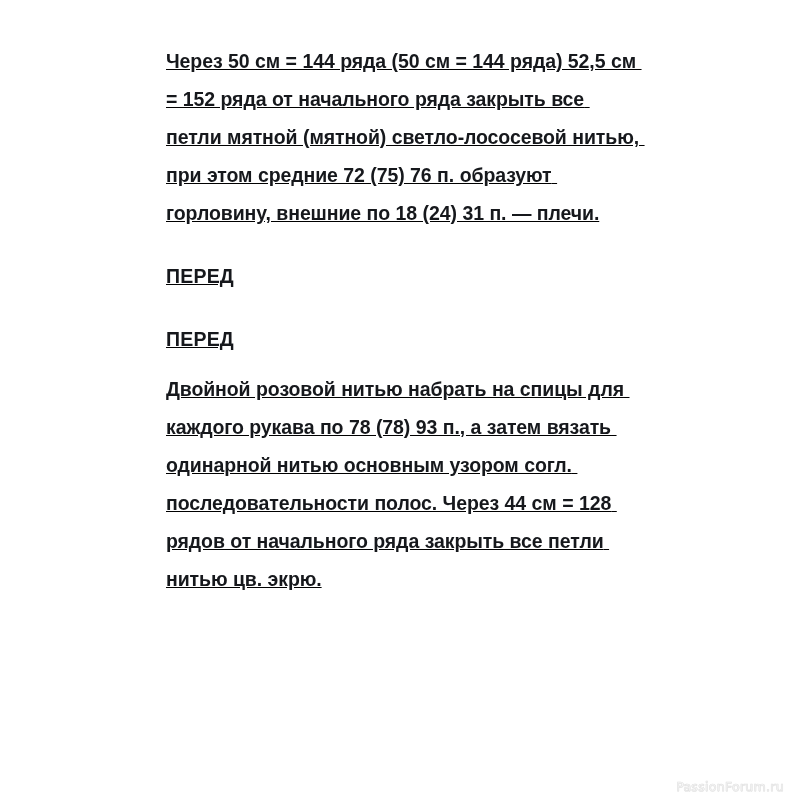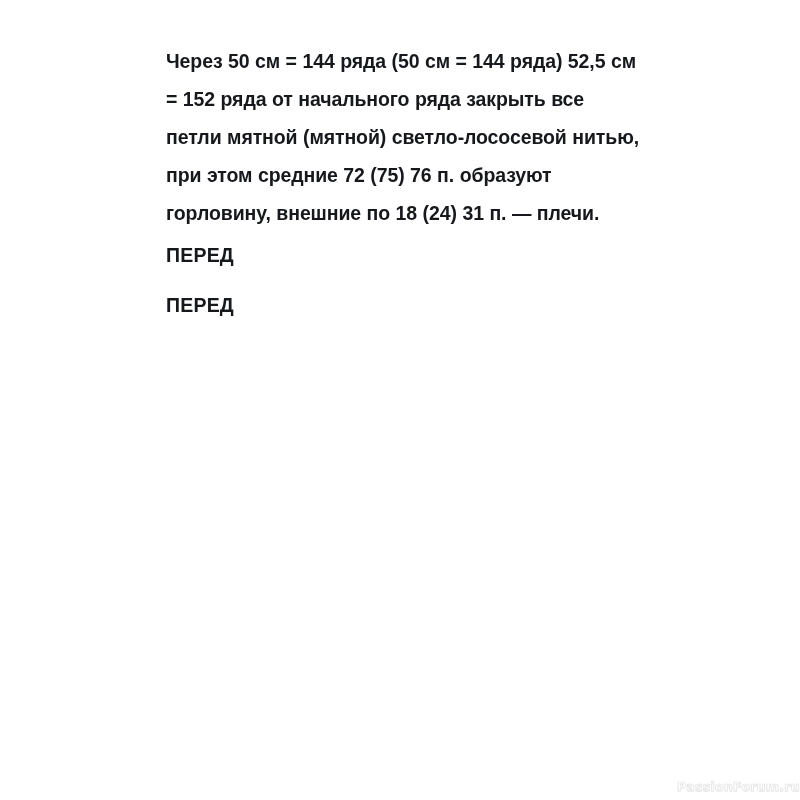--- a/index.html
+++ b/index.html
@@ -18,20 +18,21 @@
     width: 800px;
     height: 800px;
     background: #ffffff;
     box-sizing: border-box;
   }
   .doc-body {
     position: absolute;
     left: 166px;
     top: 42px;
     width: 476px;
+    text-decoration: underline;
   }
   .para {
     margin: 0;
     font-size: 19.5px;
     line-height: 38px;
     font-weight: 700;
     color: #16181c;
     letter-spacing: -0.1px;
     word-spacing: 0.2px;
     text-align: left;
@@ -40,32 +41,32 @@
   .heading {
     margin: 0;
     font-size: 19.5px;
     line-height: 38px;
     font-weight: 700;
     color: #16181c;
     letter-spacing: 0.2px;
     text-transform: none;
   }
   .heading.gap-before {
-    margin-top: 4px;
+    margin-top: 25px;
   }
   .heading.gap-after {
     margin-bottom: 12px;
   }
   .watermark {
     position: absolute;
-    right: 0;
+    right: 16px;
     bottom: 6px;
     font-family: "DejaVu Sans", sans-serif;
     font-size: 12.5px;
-    font-weight: 700;
+    font-weight: 400;
     letter-spacing: 0.3px;
     color: #ffffff;
     -webkit-text-stroke: 0.6px #e2e2e2;
     text-shadow:
        0.5px 0 0 #ededed,
       -0.5px 0 0 #ededed,
        0 0.5px 0 #ededed,
        0 -0.5px 0 #ededed;
     user-select: none;
   }
@@ -77,18 +78,19 @@
 
   <div class="doc-body">
 
     <p class="para">Через 50 см = 144 ряда (50 см = 144 ряда) 52,5 см = 152 ряда от начального ряда закрыть все петли мятной (мятной) светло-лососевой нитью, при этом средние 72 (75) 76 п. образуют горловину, внешние по 18 (24) 31 п. — плечи.</p>
 
     <h2 class="heading gap-before gap-after">ПЕРЕД</h2>
 
 
     <h2 class="heading gap-before gap-after">ПЕРЕД</h2>
 
+    <p class="para">Двойной розовой нитью набрать на спицы для каждого рукава по 78 (78) 93 п., а затем вязать одинарной нитью основным узором согл. последовательности полос. Через 44 см = 128 рядов от начального ряда закрыть все петли нитью цв. экрю.</p>
 
   </div>
 
   <div class="watermark">PassionForum.ru</div>
 
 </div>
 
 </body></html>

